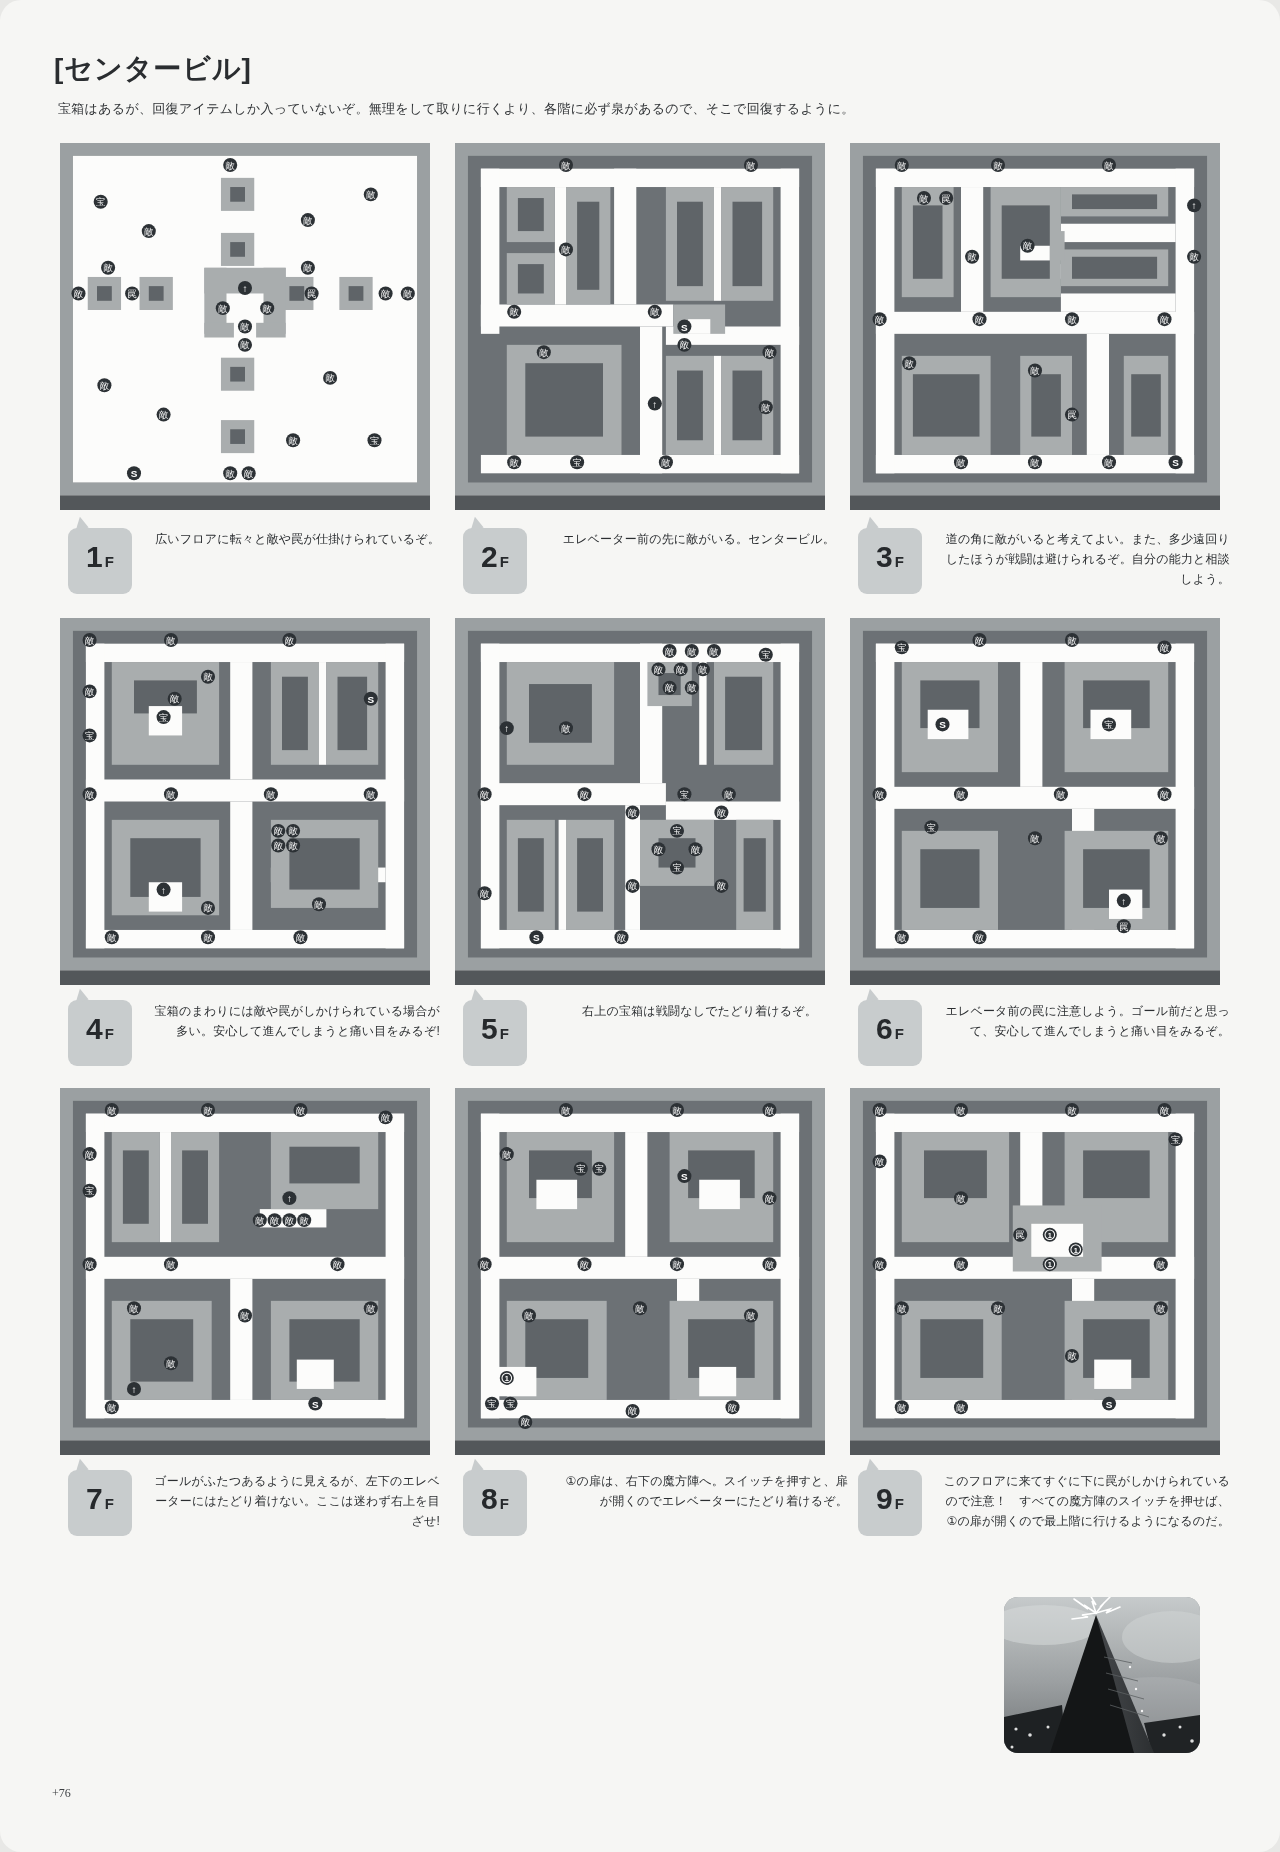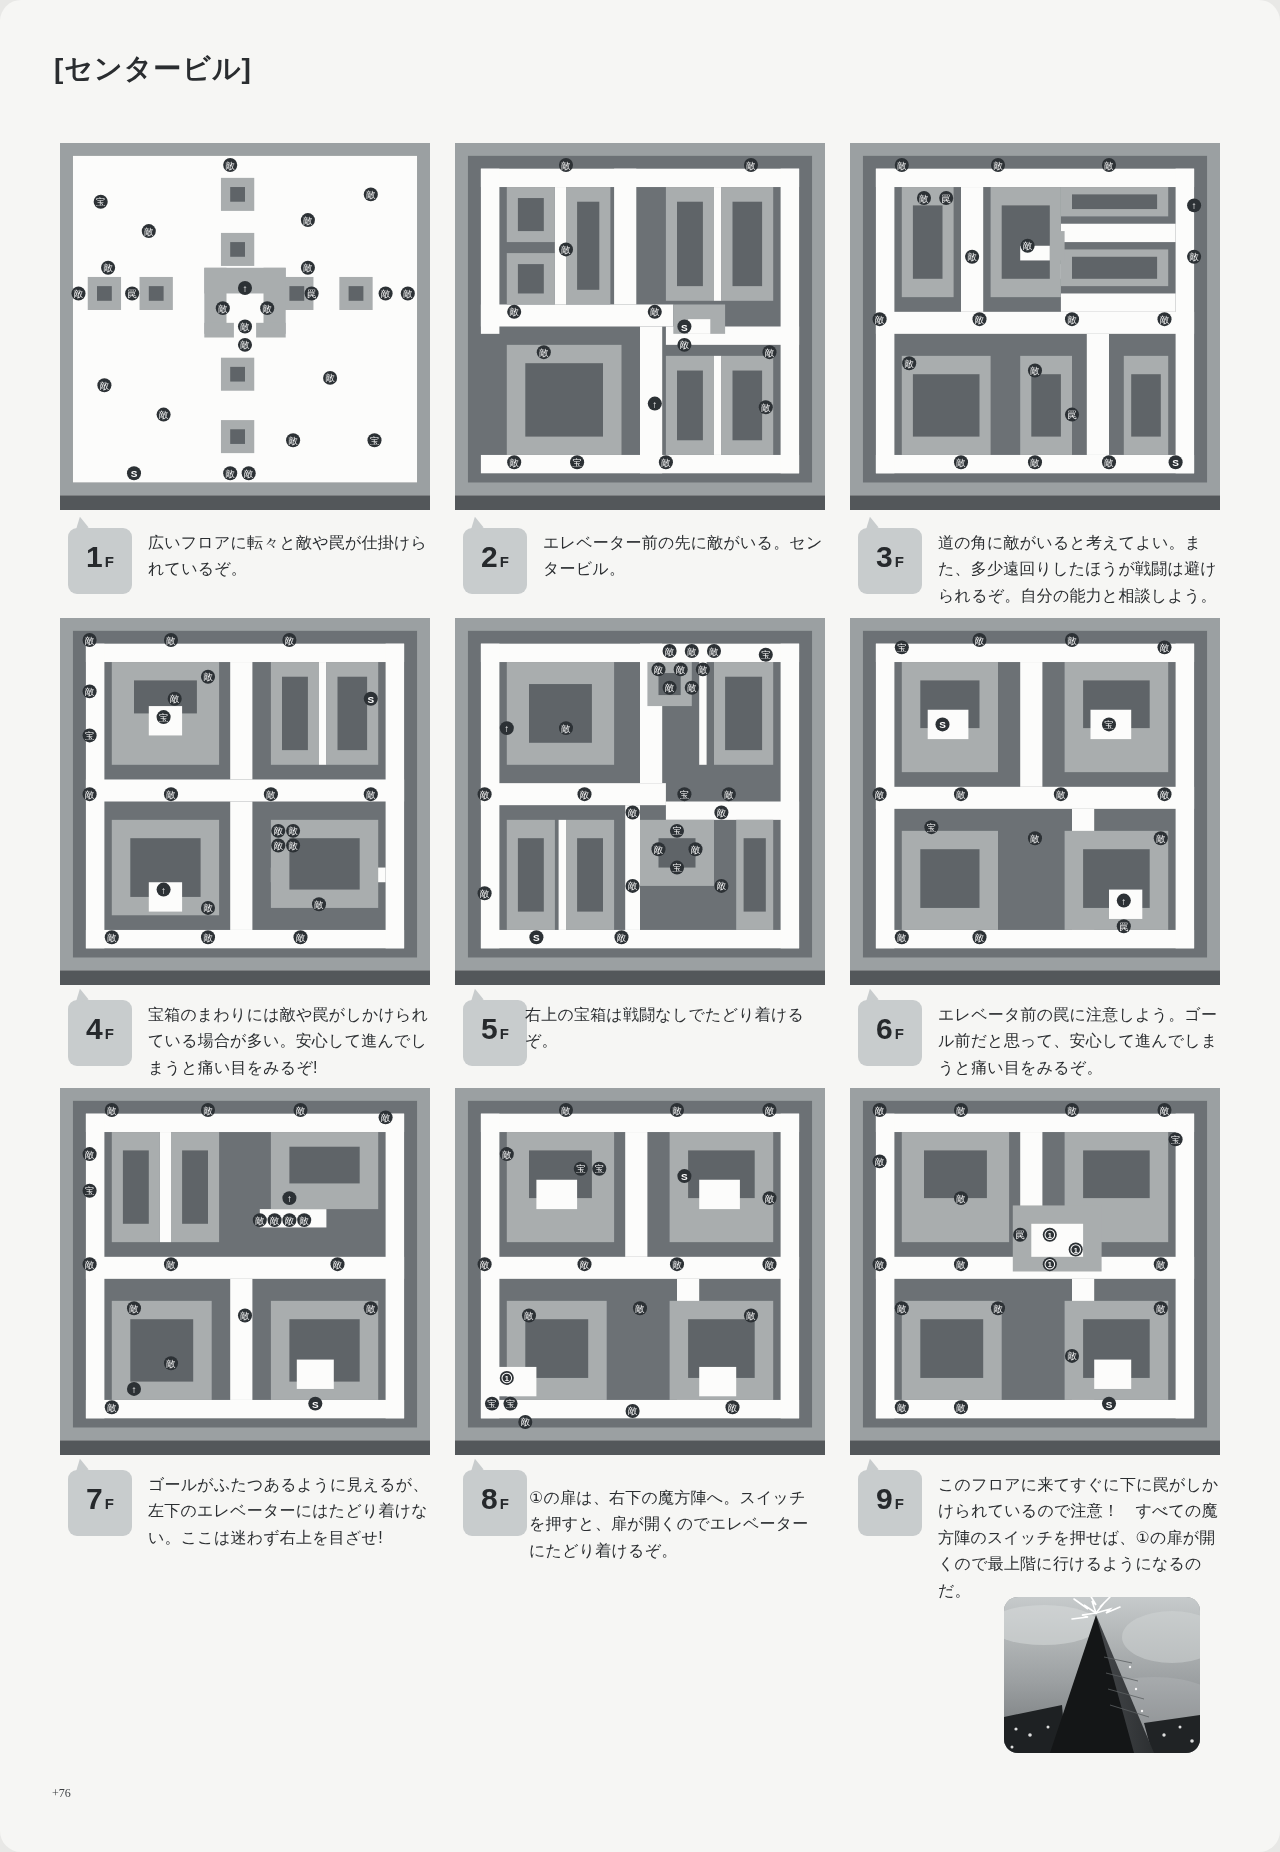--- a/index.html
+++ b/index.html
@@ -26,39 +26,41 @@
     padding-top:14px;box-sizing:border-box;
   }
   .cap-tab .tail{
     position:absolute;top:-11px;left:5px;width:0;height:0;
     border-left:9px solid transparent;border-right:5px solid transparent;
     border-bottom:13px solid #c8cccd;transform:rotate(-18deg);
   }
   .tab-num{font-size:30px;font-weight:bold;color:#26292c;line-height:1;}
   .tab-suf{font-size:15px;font-weight:bold;color:#26292c;margin-left:2px;}
   .cap-text{
-    position:absolute;font-size:16px;line-height:1.65;color:#2b2e31;
+    position:absolute;font-size:12px;line-height:1.65;color:#2b2e31;
     letter-spacing:.2px;
+    text-align:right;
   }
   .page-number{
     position:absolute;left:52px;top:1786px;
     font-family:Liberation Serif, serif;
     font-size:12px;color:#3c3f42;
   }
   .photo{
     position:absolute;left:1004px;top:1597px;width:196px;height:156px;
     border-radius:14px;overflow:hidden;background:#8e9294;
   }
 </style>
 </head>
 <body>
 
 <div id="page">
 
   <div class="page-title">[センタービル]</div>
+  <div class="intro-line">宝箱はあるが、回復アイテムしか入っていないぞ。無理をして取りに行くより、各階に必ず泉があるので、そこで回復するように。</div>
 
   <div id="maps-layer">
       <svg viewBox="0 0 100 100" preserveAspectRatio="none" class="map" style="left: 60px; top: 143px;">
         <rect x="0" y="0" width="100" height="96" fill="#9ba0a2"></rect>
         <rect x="3.5" y="3.5" width="93" height="89" fill="#6c7175"></rect>
         <rect x="3.5" y="3.5" width="93" height="89" fill="#fcfcfb"></rect>
         <rect x="43.5" y="9.5" width="9" height="9" fill="#a9adae"></rect>
         <rect x="43.5" y="24.5" width="9" height="9" fill="#a9adae"></rect>
         <rect x="7.5" y="36.5" width="9" height="9" fill="#a9adae"></rect>
         <rect x="21.5" y="36.5" width="9" height="9" fill="#a9adae"></rect>
@@ -981,21 +983,21 @@
         <g>
           <circle cx="75" cy="87" r="1.9" fill="#2c3135"></circle>
           <text x="75" y="87.15" text-anchor="middle" dominant-baseline="central" fill="#ffffff" font-size="2.5">敵</text>
         </g>
       </svg>
       <div class="cap-tab" style="left: 463px; top: 1470px;">
         <i class="tail"></i>
         <span class="tab-num">8</span>
         <span class="tab-suf">F</span>
       </div>
-      <div class="cap-text" style="left: 529px; top: 1472px; width: 292px; margin-top: 13px;">①の扉は、右下の魔方陣へ。スイッチを押すと、扉が開くのでエレベーターにたどり着けるぞ。</div>
+      <div class="cap-text" style="left: 556px; top: 1472px; width: 292px;">①の扉は、右下の魔方陣へ。スイッチを押すと、扉が開くのでエレベーターにたどり着けるぞ。</div>
       <svg viewBox="0 0 100 100" preserveAspectRatio="none" class="map" style="left: 850px; top: 1088px;">
         <rect x="0" y="0" width="100" height="96" fill="#9ba0a2"></rect>
         <rect x="3.5" y="3.5" width="93" height="89" fill="#6c7175"></rect>
         <rect x="7" y="7" width="86" height="5" fill="#fcfcfb"></rect>
         <rect x="7" y="85" width="86" height="5" fill="#fcfcfb"></rect>
         <rect x="7" y="7" width="5" height="83" fill="#fcfcfb"></rect>
         <rect x="88" y="7" width="5" height="83" fill="#fcfcfb"></rect>
         <rect x="7" y="46" width="86" height="6" fill="#fcfcfb"></rect>
         <rect x="46" y="12" width="6" height="34" fill="#fcfcfb"></rect>
         <rect x="60" y="52" width="6" height="33" fill="#fcfcfb"></rect>

